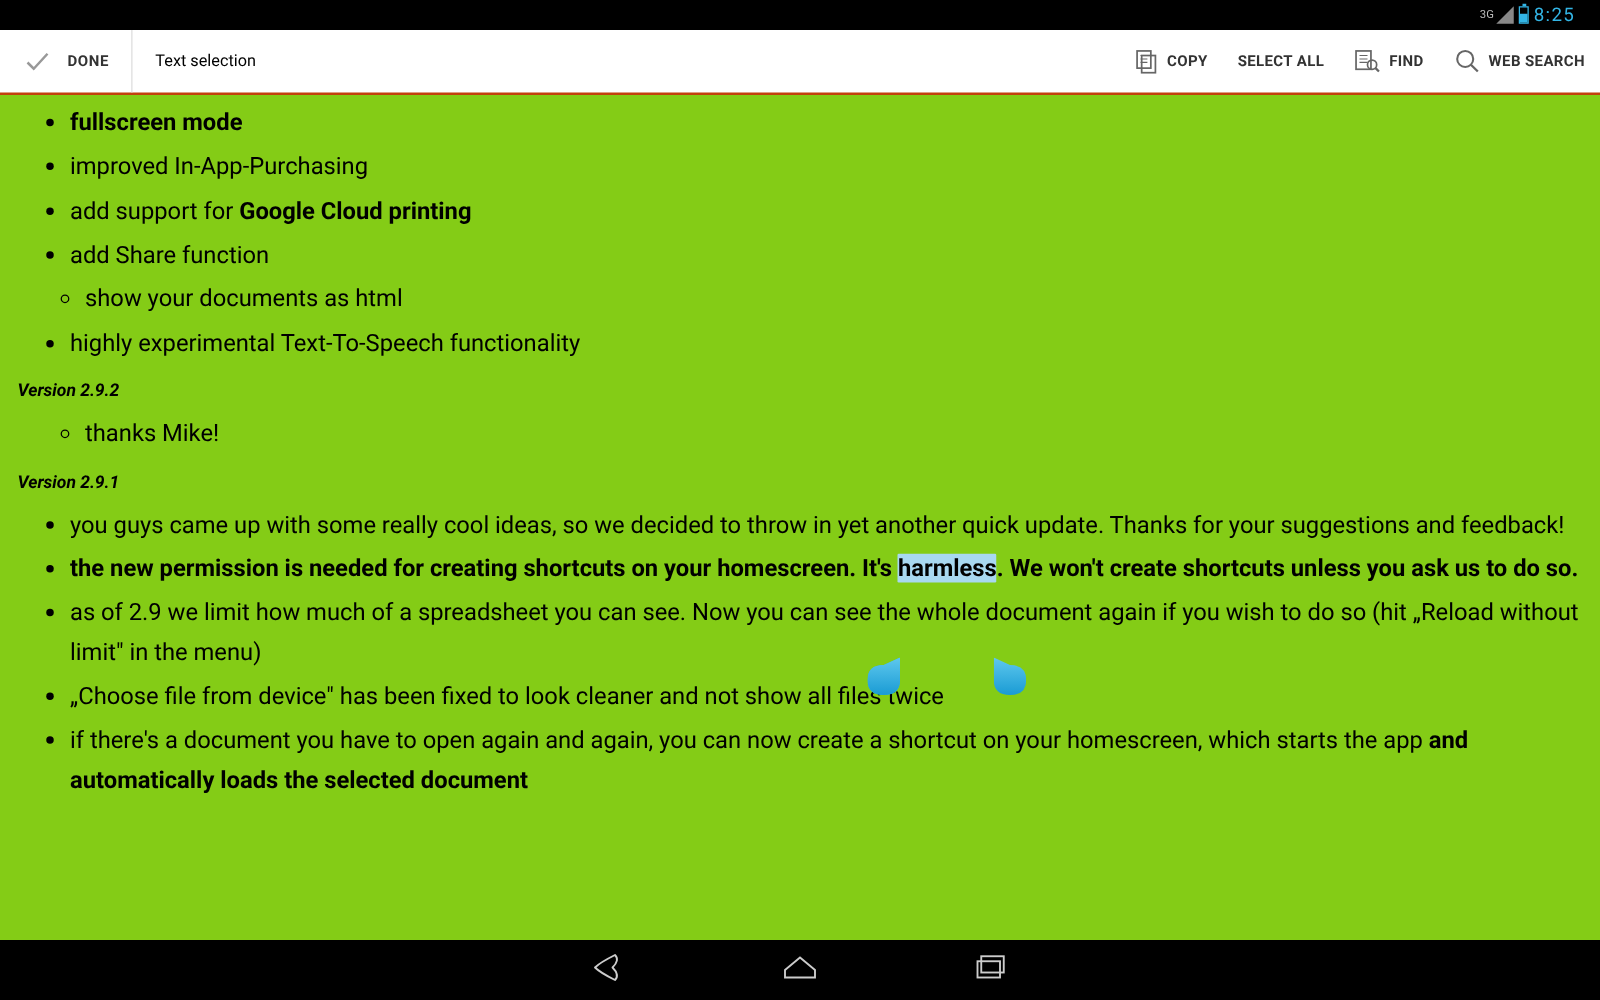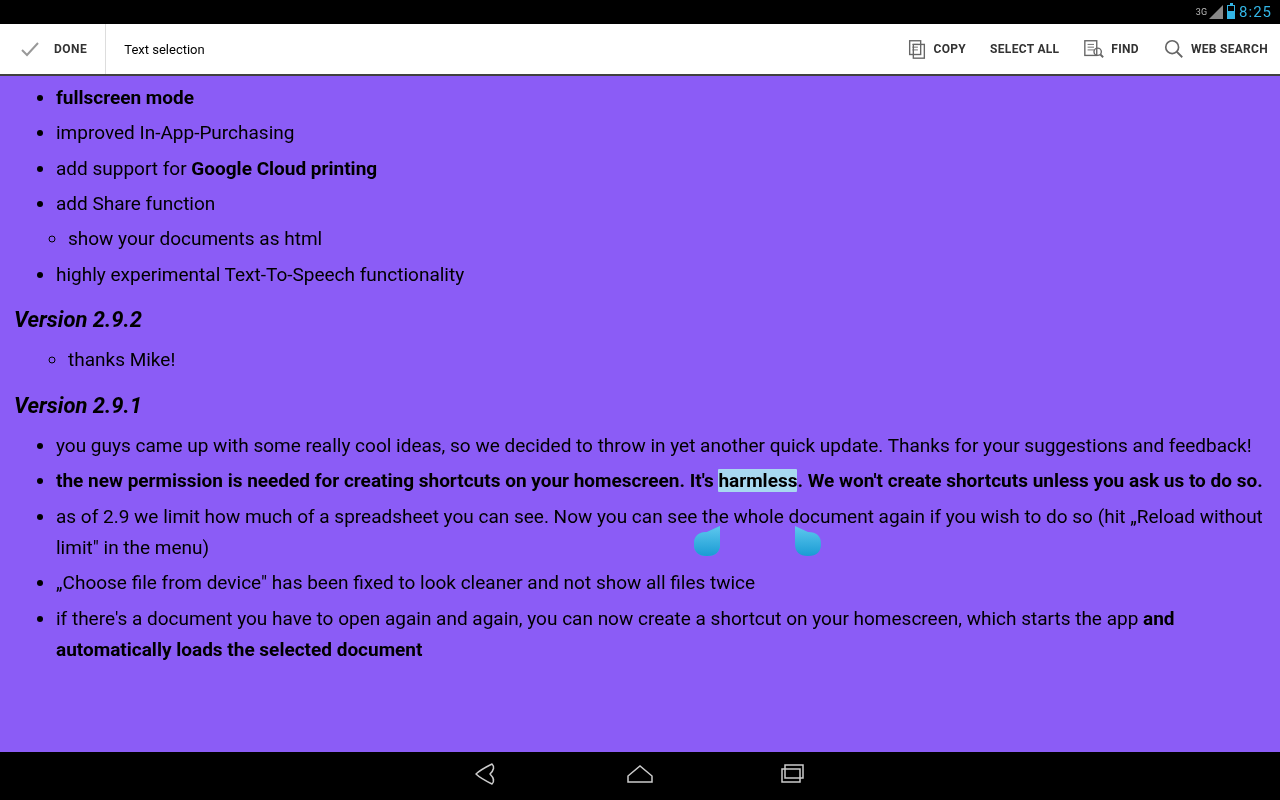--- a/index.html
+++ b/index.html
@@ -1,41 +1,41 @@
 <!DOCTYPE html>
 <html><head>
 <meta charset="utf-8">
 <style>
 * { margin: 0; padding: 0; box-sizing: border-box; }
 body { font-family: Roboto, "Helvetica Neue", Arial, sans-serif; width: 1280px; height: 800px; background: #000; overflow: hidden; position: relative; }
-.status-bar { height: 24px; background: #000; color: #33b5e5; display: flex; justify-content: flex-end; align-items: center; padding-right: 8px; font-size: 15px; gap: 4px; }
+.status-bar { height: 24px; background: #000; color: #33b5e5; display: flex; justify-content: flex-end; align-items: center; padding-right: 20px; font-size: 15px; gap: 4px; }
 .status-bar .sig-label { font-size: 9px; color: #bbb; margin-right: -2px; }
 .status-bar .time { letter-spacing: 1px; }
 .signal-icon { width: 14px; height: 14px; position: relative; }
 .signal-icon::before { content: ""; position: absolute; bottom: 0; left: 0; border-style: solid; border-width: 0 0 14px 14px; border-color: transparent transparent #888 transparent; }
 .battery { width: 8px; height: 14px; border: 1px solid #33b5e5; position: relative; }
 .battery::before { content: ""; position: absolute; top: -3px; left: 2px; width: 3px; height: 2px; background: #33b5e5; }
 .battery::after { content: ""; position: absolute; bottom: 0; left: 0; right: 0; height: 60%; background: #33b5e5; }
 
-.action-bar { height: 52px; background: #fff; border-bottom: 2px solid #404040; display: flex; align-items: center; }
+.action-bar { height: 52px; background: #fff; border-bottom: 2px solid #c2410c; display: flex; align-items: center; }
 .done-area { display: flex; align-items: center; padding: 0 18px; height: 100%; border-right: 1px solid #ddd; cursor: pointer; }
 .check-icon { width: 24px; height: 24px; stroke: #999; stroke-width: 2; fill: none; margin-right: 12px; }
 .done-label { font-size: 12px; font-weight: bold; color: #333; letter-spacing: 0.5px; }
 .title { font-size: 13px; color: #000000; padding-left: 18px; flex: 1; }
 .actions { display: flex; align-items: center; height: 100%; }
 .action { display: flex; align-items: center; padding: 0 12px; height: 100%; cursor: pointer; }
 .action-label { font-size: 12px; font-weight: bold; color: #333; letter-spacing: 0.3px; }
 .action svg { width: 22px; height: 22px; margin-right: 6px; fill: #666; stroke: #666; }
 
-.content { position: absolute; top: 76px; bottom: 48px; left: 0; right: 0; background: #8b5cf6; overflow: hidden; color: #000; font-size: 19px; line-height: 1.65; }
+.content { position: absolute; top: 76px; bottom: 48px; left: 0; right: 0; background: #84cc16; overflow: hidden; color: #000; font-size: 19px; line-height: 1.65; }
 .content-inner { padding: 4px 8px 0 8px; }
 ul.lvl1 { list-style: disc; padding-left: 48px; }
 ul.lvl2 { list-style: circle; padding-left: 60px; }
 ul li { padding: 2px 0; }
-h3 { font-style: italic; font-weight: bold; font-size: 22px; margin: 10px 0 4px 6px; }
+h3 { font-style: italic; font-weight: bold; font-size: 14px; margin: 10px 0 4px 6px; }
 b { font-weight: bold; }
 
 .selected { background: #a8d8f0; border-radius: 1px; }
 .sel-handle { position: absolute; width: 26px; height: 30px; pointer-events: none; }
 .sel-handle svg { width: 100%; height: 100%; }
 
 .nav-bar { position: absolute; bottom: 0; left: 0; right: 0; height: 48px; background: #000; display: flex; justify-content: center; align-items: center; gap: 120px; }
 .nav-bar svg { width: 32px; height: 28px; fill: none; stroke: #ccc; stroke-width: 1.5; }
 </style>
 </head>

